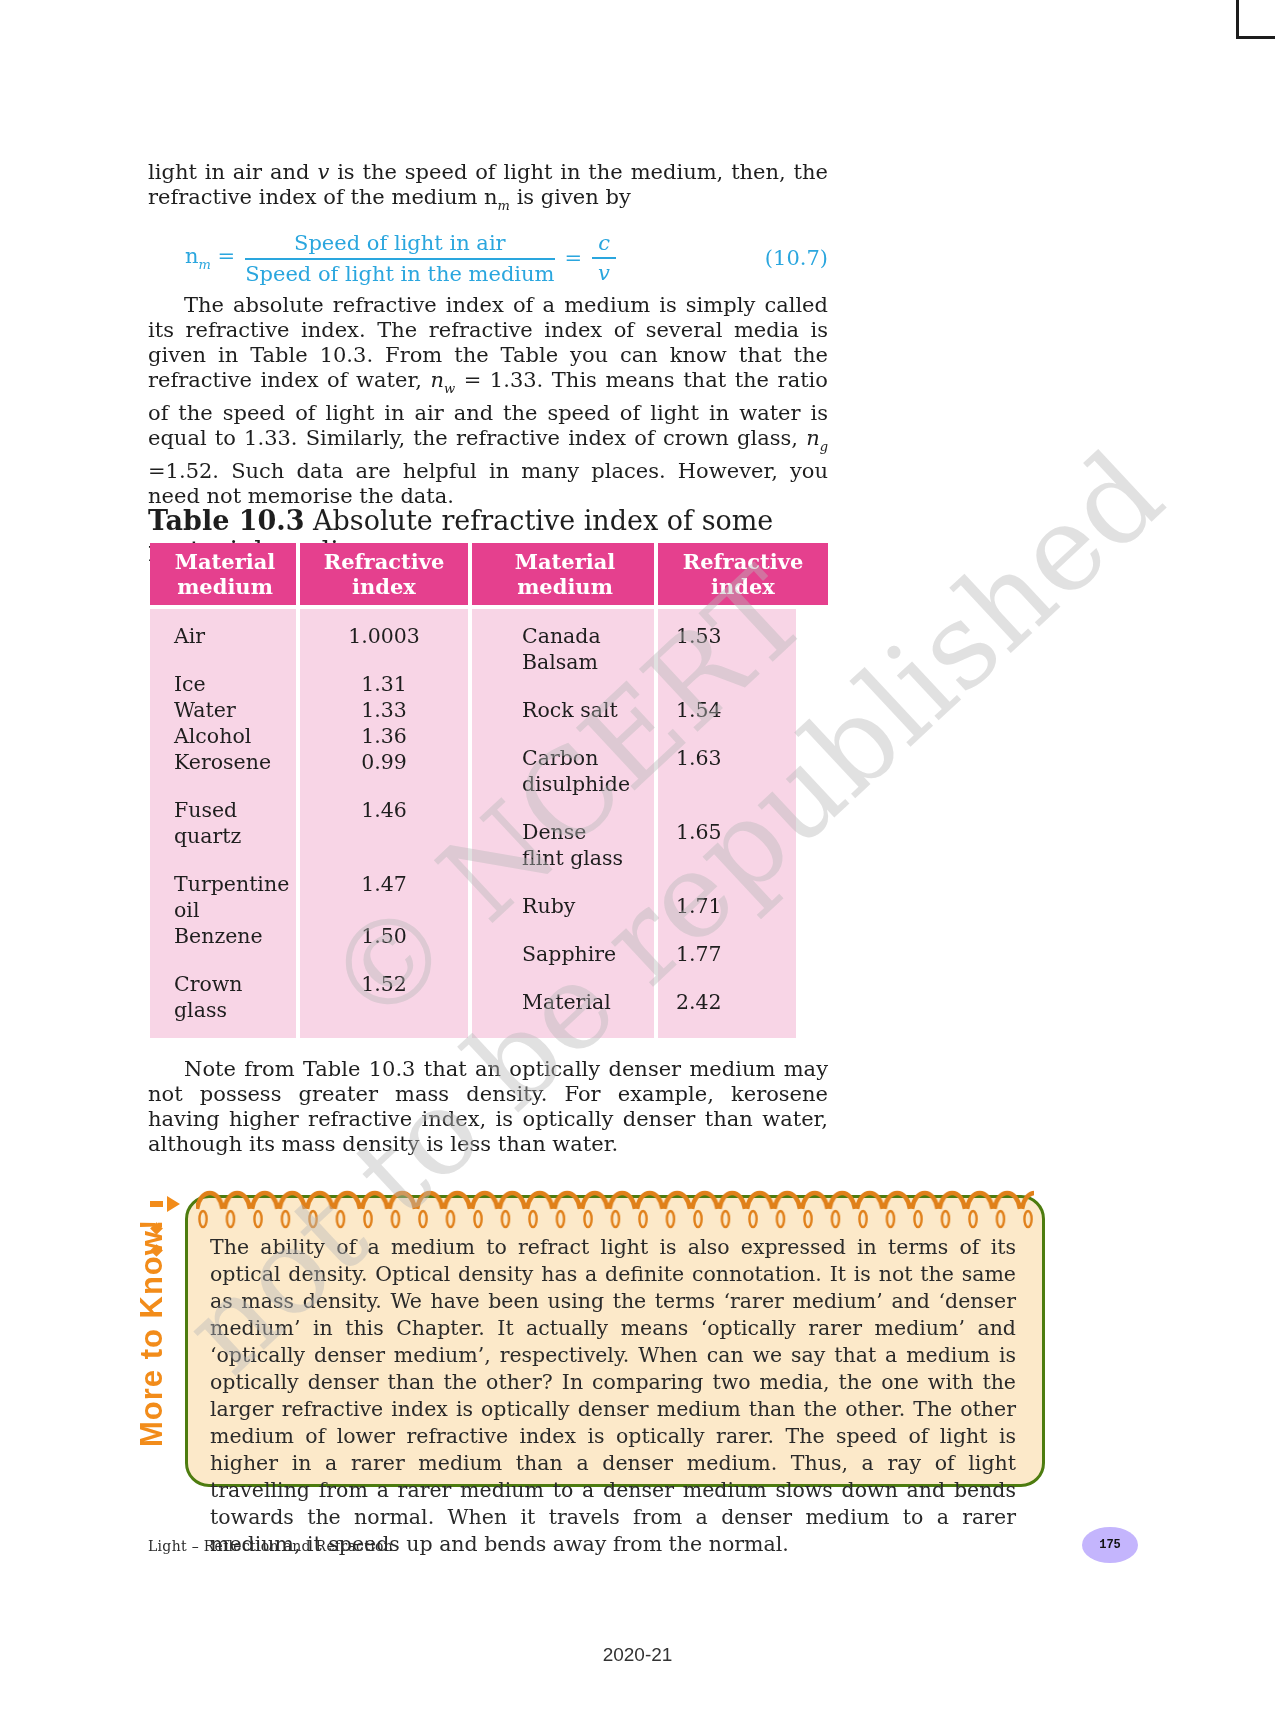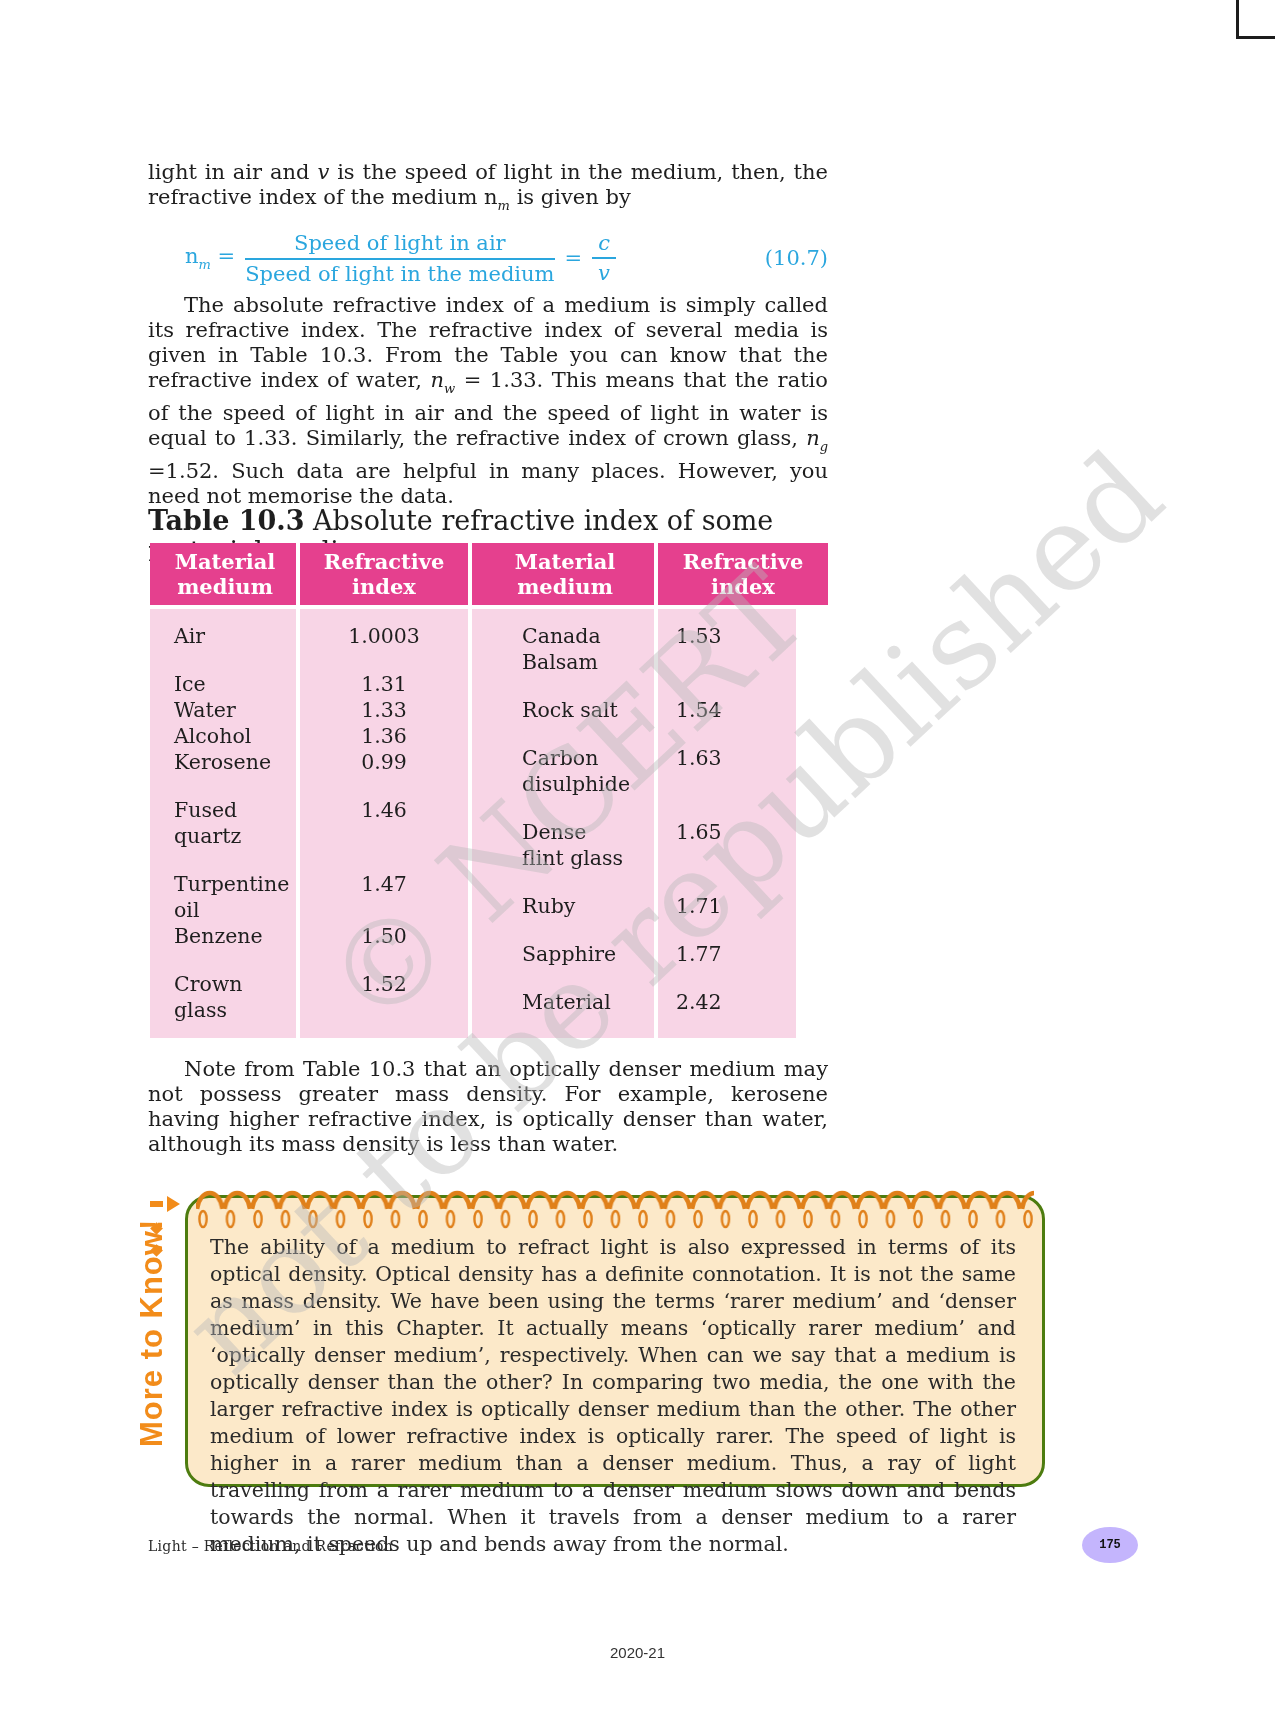--- a/index.html
+++ b/index.html
@@ -77,21 +77,21 @@
   .watermark{position:absolute;left:-40px;top:700px;width:1320px;text-align:center;
              transform:rotate(-43deg);pointer-events:none;z-index:5;
              font-size:118px;line-height:1.32;color:#b9b9b9;opacity:0.42;white-space:nowrap;}
 
   
   .footer-left{position:absolute;left:148px;top:1538px;font-size:14px;color:#2b2b2b;letter-spacing:0.3px;}
   .page-badge{position:absolute;left:1082px;top:1527px;width:56px;height:36px;background:#c4b5fd;
               border-radius:50%;display:flex;align-items:center;justify-content:center;
               font-family:Liberation Mono, monospace;font-weight:bold;font-size:12px;color:#111;}
   .year-line{position:absolute;left:0;top:1644px;width:1275px;text-align:center;
-             font-family:"Liberation Sans","DejaVu Sans",sans-serif;font-size:15px;color:#333;}
+             font-family:"Liberation Sans","DejaVu Sans",sans-serif;font-size:19px;color:#333;}
 </style>
 </head>
 <body>
 
 <div class="page">
 
   <div class="cropmark-v"></div>
   <div class="cropmark-h"></div>
 
   <div class="content">

